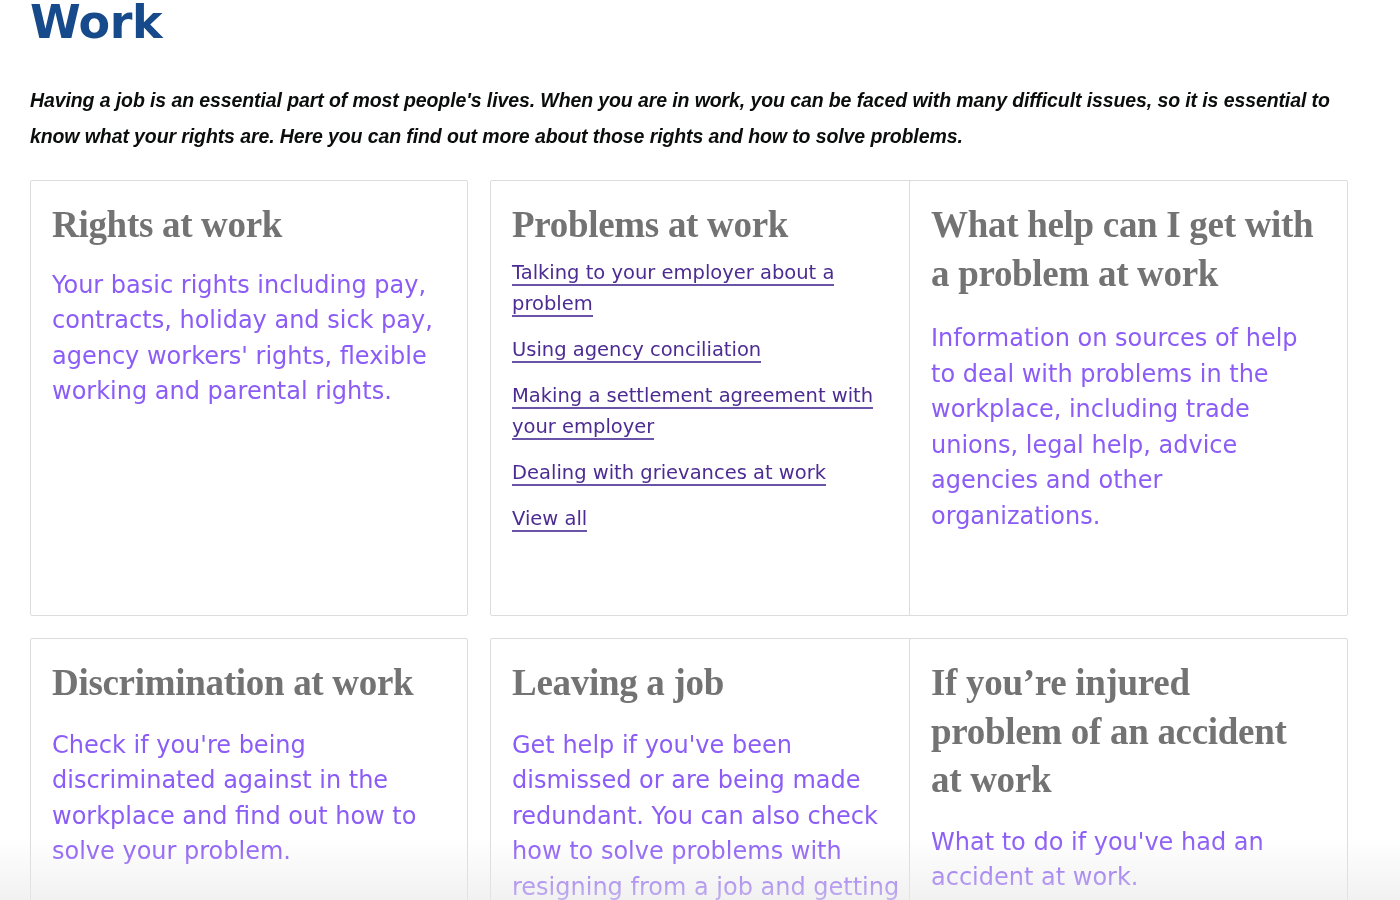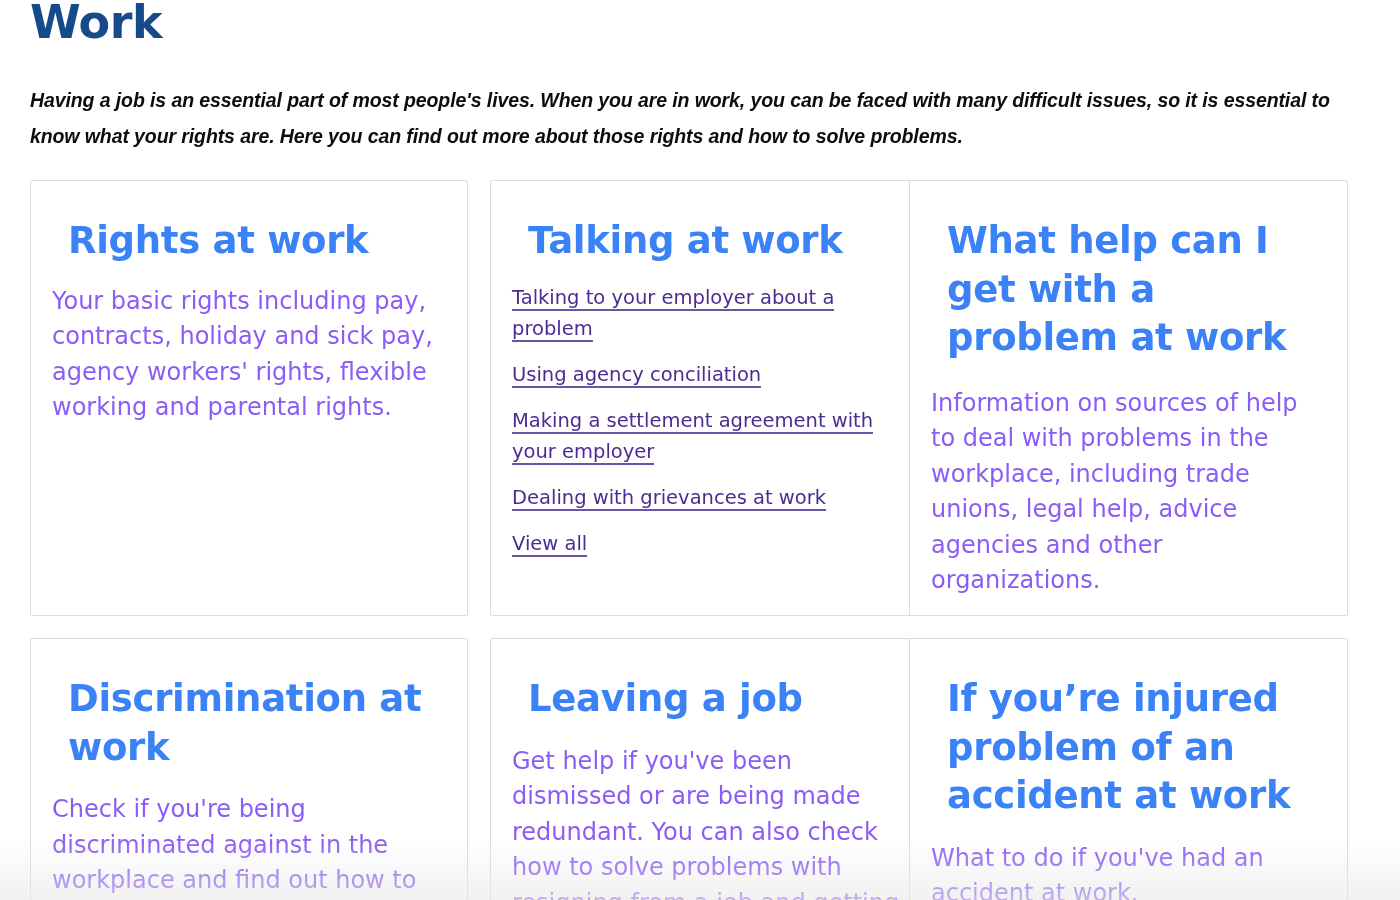--- a/index.html
+++ b/index.html
@@ -44,26 +44,27 @@
     }
     .card {
       position: absolute;
       box-sizing: border-box;
       border: 1.5px solid #dcdcdc;
       border-radius: 2px;
       background: #ffffff;
       padding: 20px 22px 20px 21px;
     }
     .card h2 {
-      margin: 16px;
+      margin: 0;
       font-size: 37px;
       line-height: 48.5px;
       font-weight: bold;
-      color: #3b82f6;
+      color: #737373;
       letter-spacing: -0.3px;
+      font-family: Liberation Serif, serif;
     }
     .card p {
       margin: 0;
       font-size: 24px;
       line-height: 35.5px;
       color: #8b5cf6;
     }
     .card ul {
       list-style: none;
       margin: 0;
@@ -116,21 +117,21 @@
 
   <div class="card c1 r1">
     <h2>
       <span>Rights at work</span>
     </h2>
     <p class="desc">Your basic rights including pay, contracts, holiday and sick pay, agency workers' rights, flexible working and parental rights.</p>
   </div>
 
   <div class="card c2 r1">
     <h2>
-      <span>Talking at work</span>
+      <span>Problems at work</span>
     </h2>
     <ul>
       <li>
         <a>Talking to your employer about a problem</a>
       </li>
       <li>
         <a>Using agency conciliation</a>
       </li>
       <li>
         <a>Making a settlement agreement with your employer</a>

